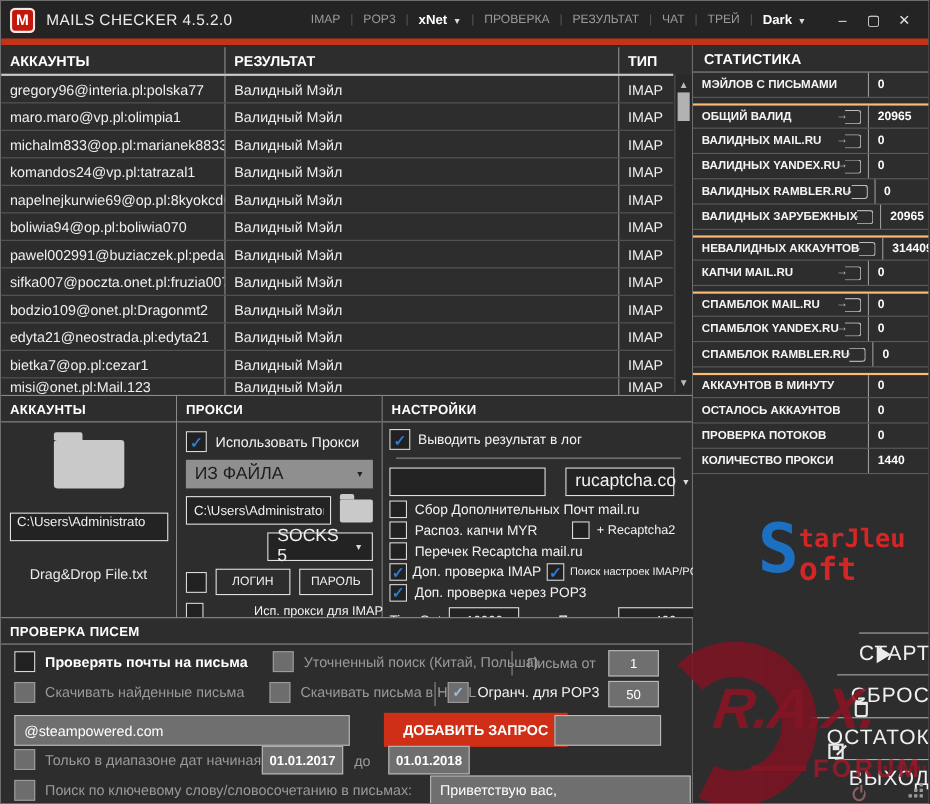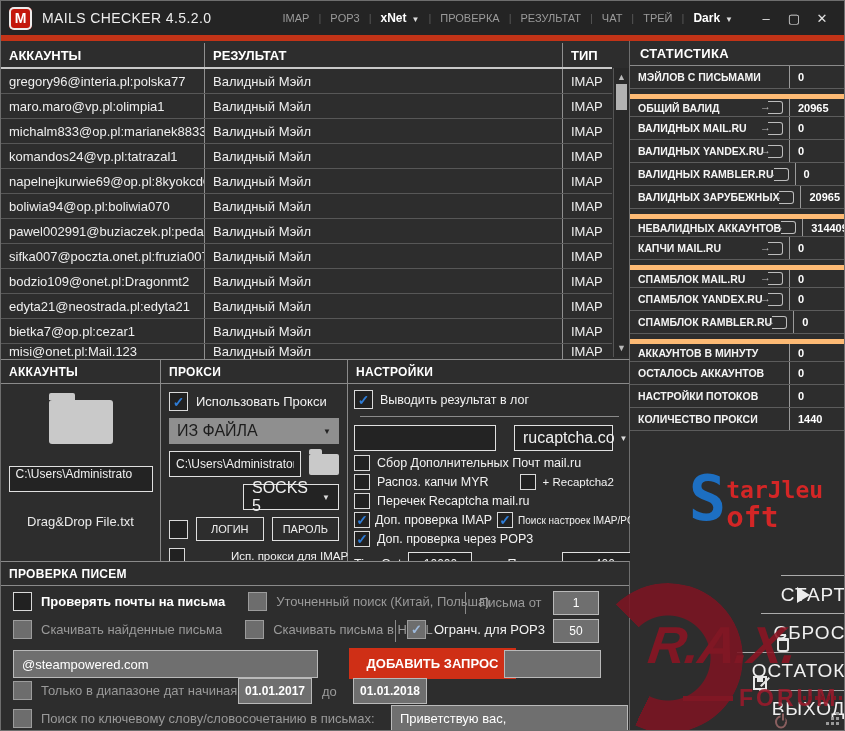--- a/index.html
+++ b/index.html
@@ -88,21 +88,21 @@
   .abs{position:absolute;}
   .vline{position:absolute;width:1px;background:#8a8a8a;}
   .boldlbl{color:#fff;font-weight:bold;font-size:13px;white-space:nowrap;}
   .glbl{color:#9a9a9a;font-size:13px;white-space:nowrap;}
   
   .rightcol{position:absolute;left:629px;top:40px;width:216px;height:691px;background:#2d2d2d;
             display:flex;flex-direction:column;}
   .stitle{height:25px;line-height:25px;padding-left:10px;color:#fff;font-weight:bold;font-size:13px;
           border-bottom:1px solid #8a8a8a;letter-spacing:.3px;}
   .srow{display:flex;height:23px;border-bottom:1px solid #5c5c5c;align-items:stretch;}
-  .srow.gap{margin-top:5px;border-top:5px solid #fdba74;}
+  .srow.gap{margin-top:5px;border-top:2px solid #fdba74;}
   .slabel{flex:1;display:flex;align-items:center;padding-left:8px;color:#f5f5f5;
           font-size:10.5px;font-weight:bold;border-right:1px solid #9a9a9a;white-space:nowrap;}
   .sval{width:56px;display:flex;align-items:center;padding-left:8px;color:#fff;font-size:11px;font-weight:bold;}
   .exp{position:relative;width:15px;height:13px;border:1px solid #bdbdbd;border-left:none;border-radius:0 3px 3px 0;
        margin-left:auto;margin-right:6px;flex:none;}
   .exp::before{content:"→";position:absolute;left:-8px;top:-2px;font-size:11px;color:#bdbdbd;font-weight:normal;}
   .logoarea{height:144px;position:relative;display:flex;align-items:center;justify-content:center;}
   .slogo{display:flex;margin-left:36px;font-family:"DejaVu Sans Mono",monospace;font-weight:bold;}
   .slogo .sBig{color:#1d6fc2;font-size:62px;line-height:.8;}
   .slogo .colr{display:flex;flex-direction:column;color:#d32626;}
@@ -471,21 +471,21 @@
         <div class="sval">0</div>
       </div>
     <div class="srow">
         <div class="slabel">
           <span>ОСТАЛОСЬ АККАУНТОВ</span>
         </div>
         <div class="sval">0</div>
       </div>
     <div class="srow">
         <div class="slabel">
-          <span>НАСТРОЙКИ ПОТОКОВ</span>
+          <span>ПРОВЕРКА ПОТОКОВ</span>
         </div>
         <div class="sval">0</div>
       </div>
     <div class="srow">
         <div class="slabel">
           <span>КОЛИЧЕСТВО ПРОКСИ</span>
         </div>
         <div class="sval">1440</div>
       </div>
 

